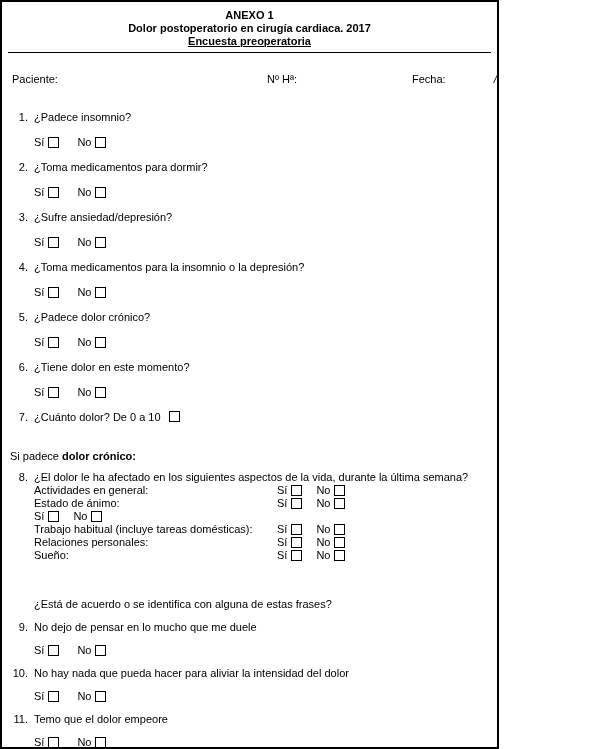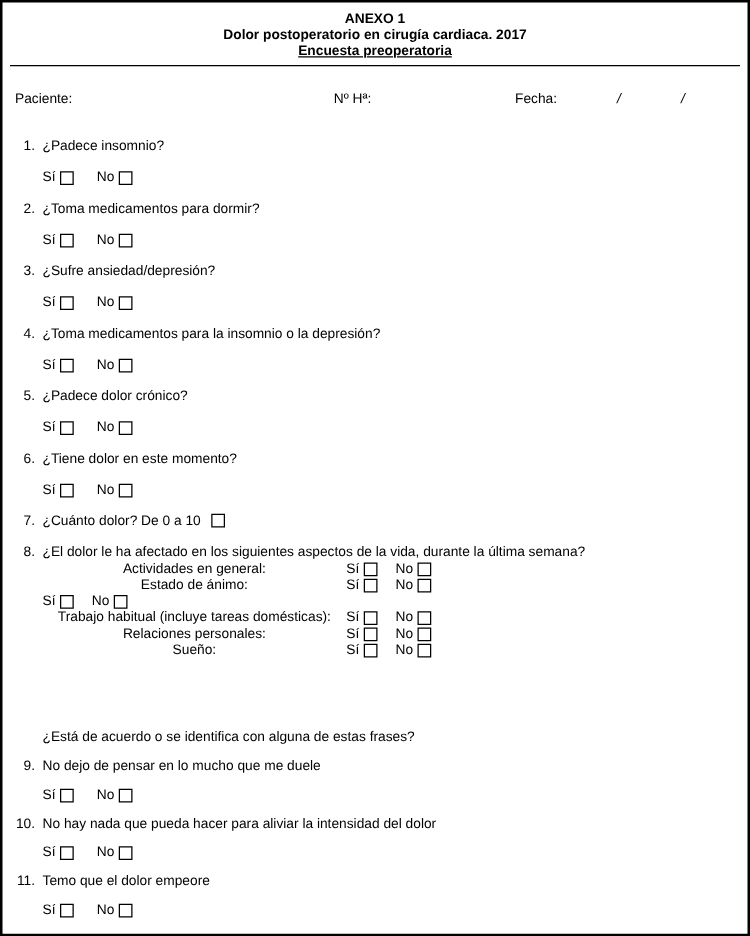--- a/index.html
+++ b/index.html
@@ -1,18 +1,18 @@
 <!DOCTYPE html>
 <html><head>
 <meta charset="utf-8">
 <style>
   html, body { margin: 0; padding: 0; background: #fff; }
   .page {
     position: relative;
-    width: 600px;
+    width: 499px;
     height: 749px;
     box-sizing: border-box;
     border: 2px solid #000;
     overflow: hidden;
     font-family: "Liberation Sans", sans-serif;
     font-size: 11px;
     color: #000;
     background: #fff;
   }
   .header { text-align: center; padding-top: 7px; line-height: 13px; font-weight: bold; }
@@ -44,26 +44,26 @@
     background: #fff;
     flex: none;
   }
   .ans-no { margin-left: 18px; }
   .inline-box-gap { margin-left: 8px; }
 
   .chronic-intro { margin-top: 26px; line-height: 13px; }
   .chronic-intro b { font-weight: bold; }
   .q8 { margin-top: 8px; }
   .aspects { margin-left: 24px; }
-  .aspect-row { display: flex; align-items: center; height: 13px; line-height: 13px; text-align: center; }
+  .aspect-row { display: flex; align-items: center; height: 13px; line-height: 13px; }
   .aspect-label { width: 243px; flex: none; }
   .cell { display: flex; align-items: center; }
   .cell.no { margin-left: 14px; }
 
-  .phrases-prompt { margin-left: 24px; margin-top: 57px; line-height: 13px; }
+  .phrases-prompt { margin-left: 24px; margin-top: 36px; line-height: 13px; }
   .statements { margin-top: 10px; }
 </style>
 </head>
 <body>
 
 <div class="page">
 
   <div class="header">
     <div>ANEXO 1</div>
     <div>Dolor postoperatorio en cirugía cardiaca. 2017</div>
@@ -166,20 +166,24 @@
       <div class="q">
         <div class="q-line">
           <span class="q-num">7.</span>
           <span>¿Cuánto dolor? De 0 a 10</span>
           <span class="box inline-box-gap"></span>
         </div>
       </div>
 
     </div>
 
+    <div class="chronic-intro">
+      <span>Si padece</span>
+      <b>dolor crónico:</b>
+    </div>
 
     <div class="q q8">
       <div class="q-line">
         <span class="q-num">8.</span>
         <span>¿El dolor le ha afectado en los siguientes aspectos de la vida, durante la última semana?</span>
       </div>
       <div class="aspects">
 
         <div class="aspect-row">
           <span class="aspect-label">Actividades en general:</span>

